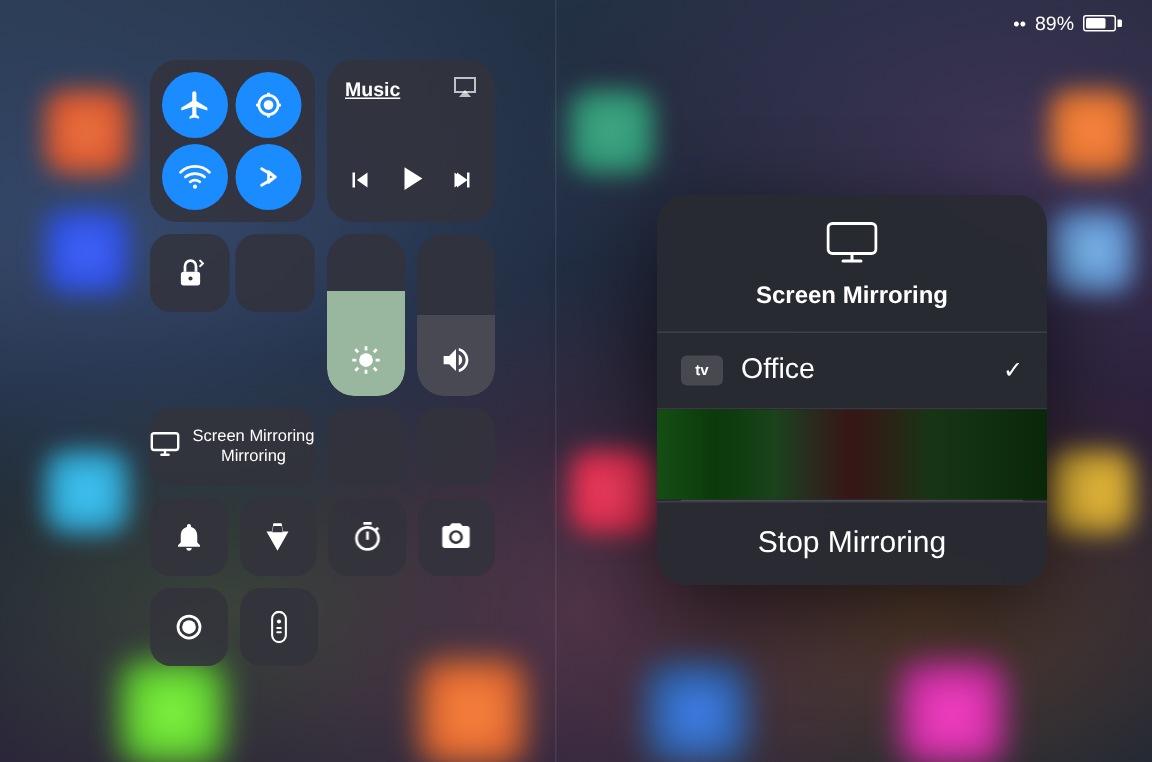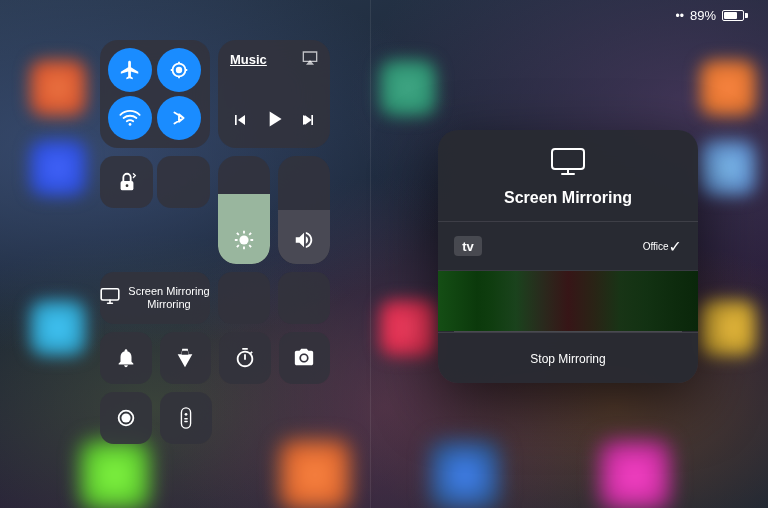--- a/index.html
+++ b/index.html
@@ -339,31 +339,30 @@
 
     .smp-appletv-icon {
       width: 28px;
       height: 20px;
       background: rgba(255,255,255,0.15);
       border-radius: 4px;
       display: flex;
       align-items: center;
       justify-content: center;
       margin-right: 12px;
-      font-size: 13px;
+      font-size: 10px;
       color: white;
       font-weight: 700;
       flex-shrink: 0;
     }
 
     .smp-device-name {
       color: white;
-      font-size: 10px;
+      font-size: 19px;
       flex: 1;
-      text-align: right;
     }
 
     .smp-checkmark {
       color: white;
       font-size: 16px;
     }
 
     .smp-gradient-bar {
       height: 60px;
       background: linear-gradient(90deg, #1a3a1a 0%, #0a2a0a 20%, #1a1a2a 40%, #2a1a1a 60%, #1a2a1a 80%, #0a1a0a 100%);
@@ -386,21 +385,21 @@
 
     .smp-stop-btn {
       padding: 16px;
       text-align: center;
       cursor: pointer;
       border-top: 1px solid rgba(255,255,255,0.1);
     }
 
     .smp-stop-label {
       color: white;
-      font-size: 12px;
+      font-size: 20px;
       font-weight: 500;
     }
 
     
     .smp-divider {
       height: 1px;
       background: rgba(255,255,255,0.15);
       margin: 0 16px;
     }
 

